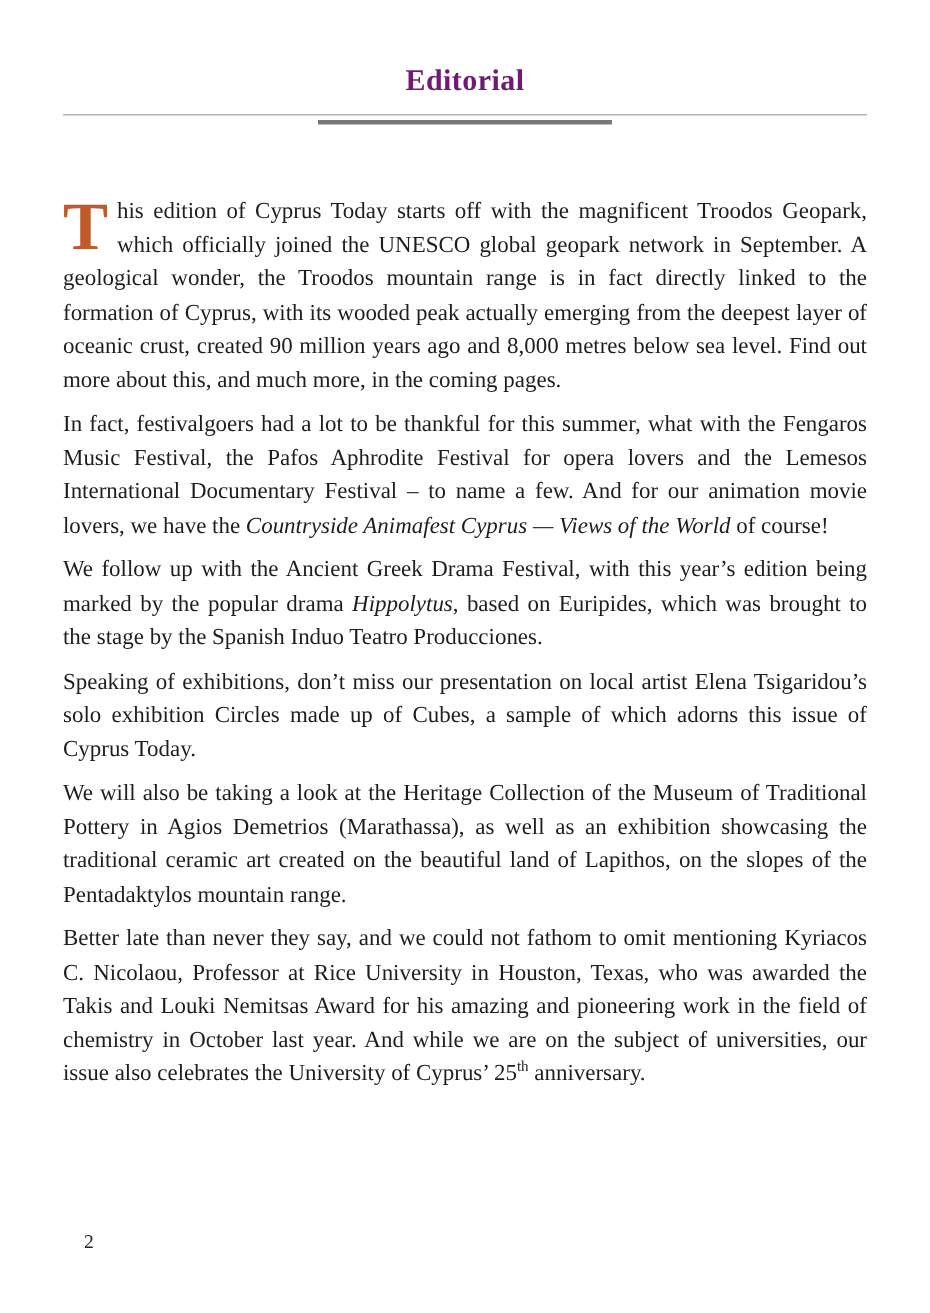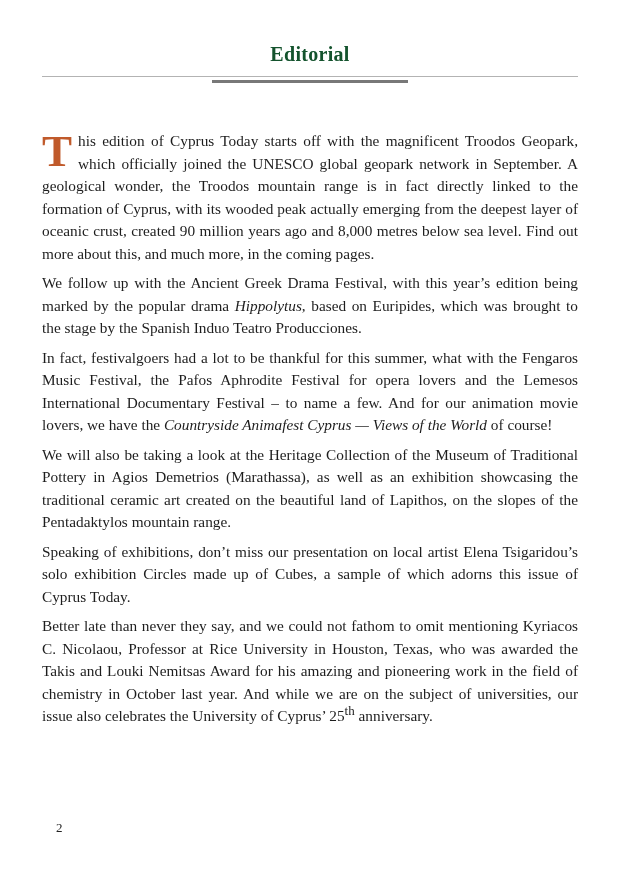--- a/index.html
+++ b/index.html
@@ -16,21 +16,21 @@
     padding: 44px 42px 0 42px;
     box-sizing: border-box;
   }
   .title {
     font-size: 20px;
     line-height: 20px;
     font-weight: bold;
     text-align: center;
     margin: 0 0 12px 0;
     letter-spacing: 0.3px;
-    color: #14532d;
+    color: #701a75;
   }
   .rule-thin {
     height: 1px;
     background: var(--rule-thin, #b3b3b3);
   }
   .rule-thick {
     height: 3px;
     width: 196px;
     margin: 3px auto 0 auto;
     background: var(--rule-thick, #787878);
@@ -44,44 +44,44 @@
   .para { margin: 0 0 7px 0; }
   .drop-cap {
     float: left;
     font-size: 45px;
     line-height: 38px;
     font-weight: bold;
     color: var(--drop-cap, #c05a2b);
     padding: 2px 6px 0 0;
   }
   em { font-style: italic; }
-  sup { font-size: 13px; line-height: 0; vertical-align: super; }
+  sup { font-size: 10px; line-height: 0; vertical-align: super; }
   .page-number {
     position: absolute;
     left: 56px;
     top: 820px;
     font-size: 13px;
     color: #222;
   }
 </style>
 </head>
 <body>
 
 <div class="page">
   <header>
     <h1 class="title">Editorial</h1>
     <div class="rule-thin"></div>
     <div class="rule-thick"></div>
   </header>
 
   <main class="body-text" id="paragraphs">
       <p class="para"><span class="drop-cap">T</span>his edition of Cyprus Today starts off with the magnificent Troodos Geopark, which officially joined the UNESCO global geopark network in September. A geological wonder, the Troodos mountain range is in fact directly linked to the formation of Cyprus, with its wooded peak actually emerging from the deepest layer of oceanic crust, created 90 million years ago and 8,000 metres below sea level. Find out more about this, and much more, in the coming pages.</p>
+      <p class="para">In fact, festivalgoers had a lot to be thankful for this summer, what with the Fengaros Music Festival, the Pafos Aphrodite Festival for opera lovers and the Lemesos International Documentary Festival – to name a few. And for our animation movie lovers, we have the <em>Countryside Animafest Cyprus — Views of the World</em> of course!</p>
       <p class="para">We follow up with the Ancient Greek Drama Festival, with this year’s edition being marked by the popular drama <em>Hippolytus</em>, based on Euripides, which was brought to the stage by the Spanish Induo Teatro Producciones.</p>
-      <p class="para">In fact, festivalgoers had a lot to be thankful for this summer, what with the Fengaros Music Festival, the Pafos Aphrodite Festival for opera lovers and the Lemesos International Documentary Festival – to name a few. And for our animation movie lovers, we have the <em>Countryside Animafest Cyprus — Views of the World</em> of course!</p>
+      <p class="para">Speaking of exhibitions, don’t miss our presentation on local artist Elena Tsigaridou’s solo exhibition Circles made up of Cubes, a sample of which adorns this issue of Cyprus Today.</p>
       <p class="para">We will also be taking a look at the Heritage Collection of the Museum of Traditional Pottery in Agios Demetrios (Marathassa), as well as an exhibition showcasing the traditional ceramic art created on the beautiful land of Lapithos, on the slopes of the Pentadaktylos mountain range.</p>
-      <p class="para">Speaking of exhibitions, don’t miss our presentation on local artist Elena Tsigaridou’s solo exhibition Circles made up of Cubes, a sample of which adorns this issue of Cyprus Today.</p>
       <p class="para">Better late than never they say, and we could not fathom to omit mentioning Kyriacos C. Nicolaou, Professor at Rice University in Houston, Texas, who was awarded the Takis and Louki Nemitsas Award for his amazing and pioneering work in the field of chemistry in October last year. And while we are on the subject of universities, our issue also celebrates the University of Cyprus’ 25<sup>th</sup> anniversary.</p>
     </main>
 
   <footer>
     <span class="page-number">2</span>
   </footer>
 </div>
 
 </body></html>

